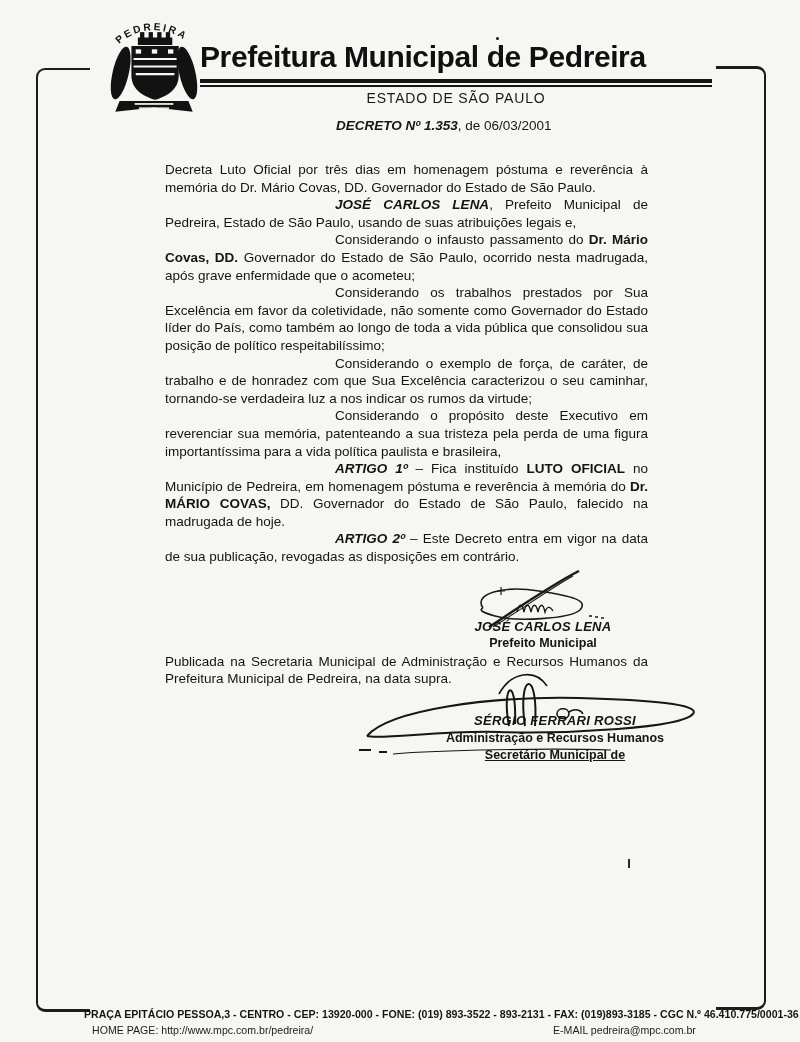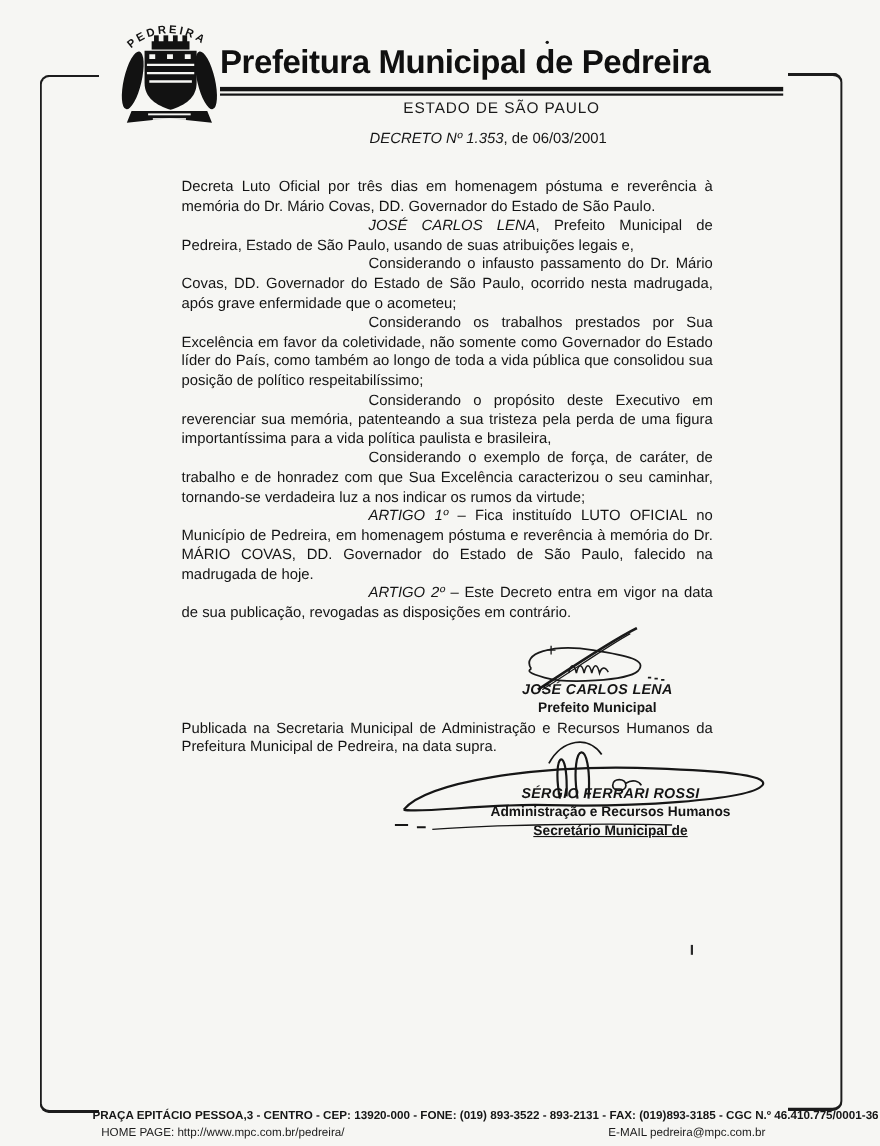--- a/index.html
+++ b/index.html
@@ -2,21 +2,21 @@
 <html><head>
 <meta charset="utf-8">
 <style>
   * { margin:0; padding:0; box-sizing:border-box; }
   html,body { background:#e8e8e6; }
   .page {
     position:relative; width:800px; height:1042px; margin:0 auto;
     background:#f6f6f3; color:#161616; overflow:hidden;
     font-family:"Liberation Sans", sans-serif;
   }
-  .b { font-weight:normal; }
+  .b { font-weight:bold; }
   .i { font-style:italic; }
   .u { text-decoration:underline; }
 
   
   .border-left {
     position:absolute; left:36px; top:68px; width:54px; height:944px;
     border-left:2px solid #1c1c1c; border-top:2px solid #1c1c1c; border-bottom:3px solid #1c1c1c;
     border-radius:9px 0 0 9px;
   }
   .border-right {
@@ -116,22 +116,22 @@
 
   <div class="decree-line"><span class="b i">DECRETO Nº 1.353</span><span>, de 06/03/2001</span></div>
 
   <div class="content">
 
     <p class="ementa">Decreta Luto Oficial por três dias em homenagem póstuma e reverência à memória do Dr. Mário Covas, DD. Governador do Estado de São Paulo.</p>
 
     <p class="hang mb14"><span class="b i">JOSÉ CARLOS LENA</span><span>, Prefeito Municipal de Pedreira, Estado de São Paulo, usando de suas atribuições legais e,</span></p>
     <p class="hang mb13"><span>Considerando o infausto passamento do </span><span class="b">Dr. Mário Covas, DD.</span><span> Governador do Estado de São Paulo, ocorrido nesta madrugada, após grave enfermidade que o acometeu;</span></p>
     <p class="hang mb12"><span>Considerando os trabalhos prestados por Sua Excelência em favor da coletividade, não somente como Governador do Estado líder do País, como também ao longo de toda a vida pública que consolidou sua posição de político respeitabilíssimo;</span></p>
+    <p class="hang mb12"><span>Considerando o exemplo de força, de caráter, de trabalho e de honradez com que Sua Excelência caracterizou o seu caminhar, tornando-se verdadeira luz a nos indicar os rumos da virtude;</span></p>
     <p class="hang mb5"><span>Considerando o propósito deste Executivo em reverenciar sua memória, patenteando a sua tristeza pela perda de uma figura importantíssima para a vida política paulista e brasileira,</span></p>
-    <p class="hang mb12"><span>Considerando o exemplo de força, de caráter, de trabalho e de honradez com que Sua Excelência caracterizou o seu caminhar, tornando-se verdadeira luz a nos indicar os rumos da virtude;</span></p>
 
 
     <p class="hang mb12"><span class="b i">ARTIGO 1º</span><span> – Fica instituído </span><span class="b">LUTO OFICIAL</span><span> no Município de Pedreira, em homenagem póstuma e reverência à memória do </span><span class="b">Dr. MÁRIO COVAS,</span><span> DD. Governador do Estado de São Paulo, falecido na madrugada de hoje.</span></p>
     <p class="hang mb11"><span class="b i">ARTIGO 2º</span><span> – Este Decreto entra em vigor na data de sua publicação, revogadas as disposições em contrário.</span></p>
 
 
     <div class="sig1">
       <svg width="180" height="58" viewBox="0 0 180 58">
         <g fill="none" stroke="#1a1a1a">
           <path d="M30,38 C20,24 50,15 86,21 C118,26 136,30 127,40 C117,49 62,52 42,46 C28,42 26,40 30,38" stroke-width="1.6"></path>

